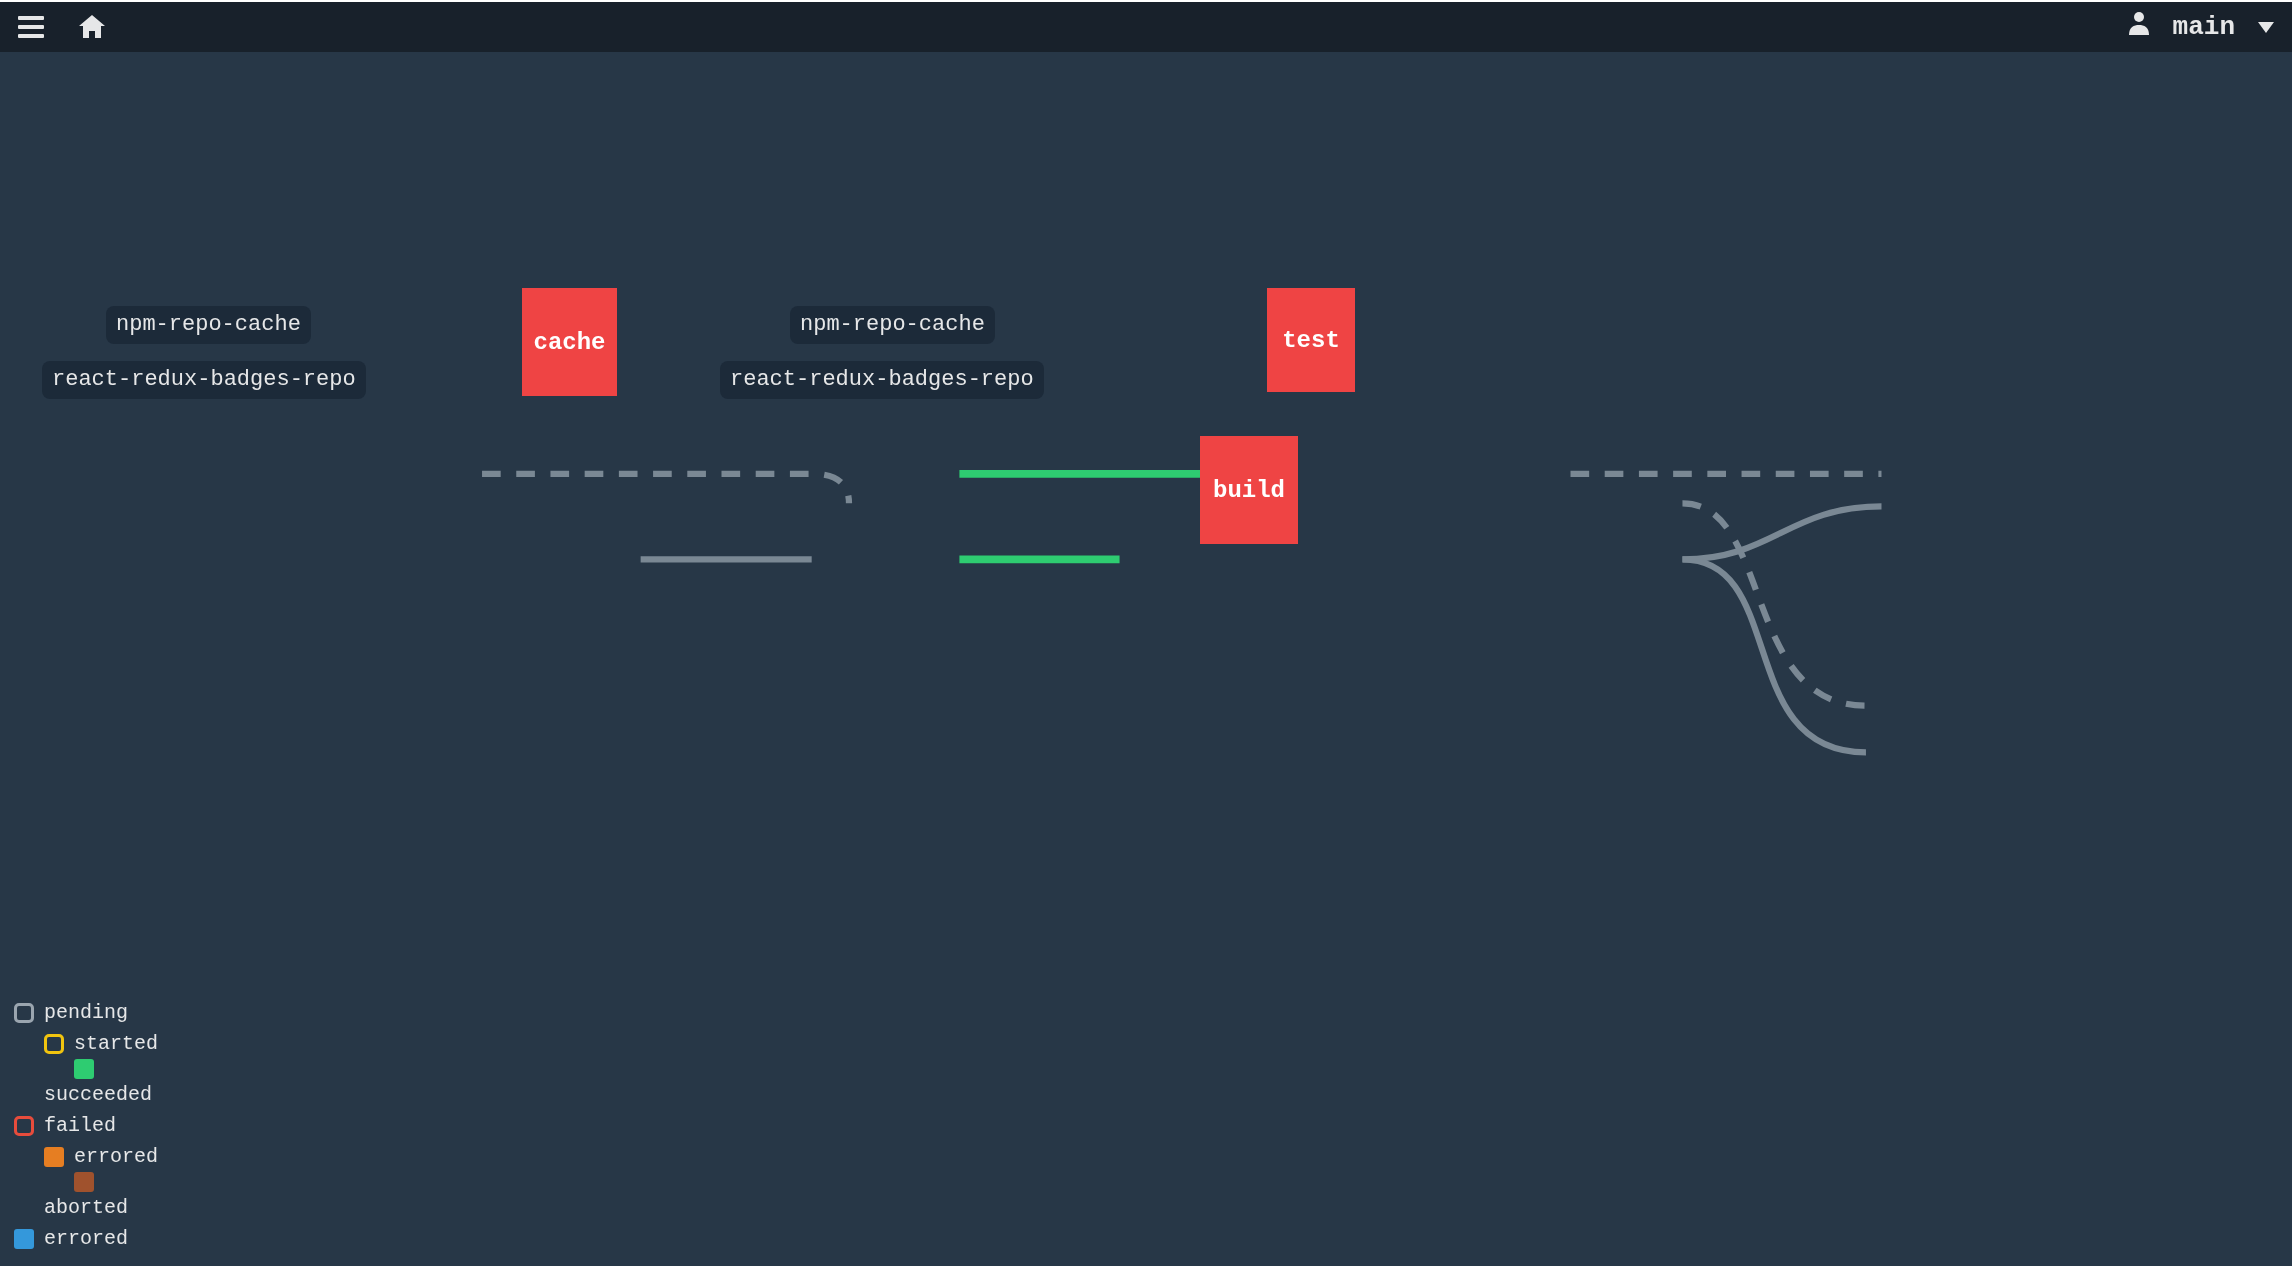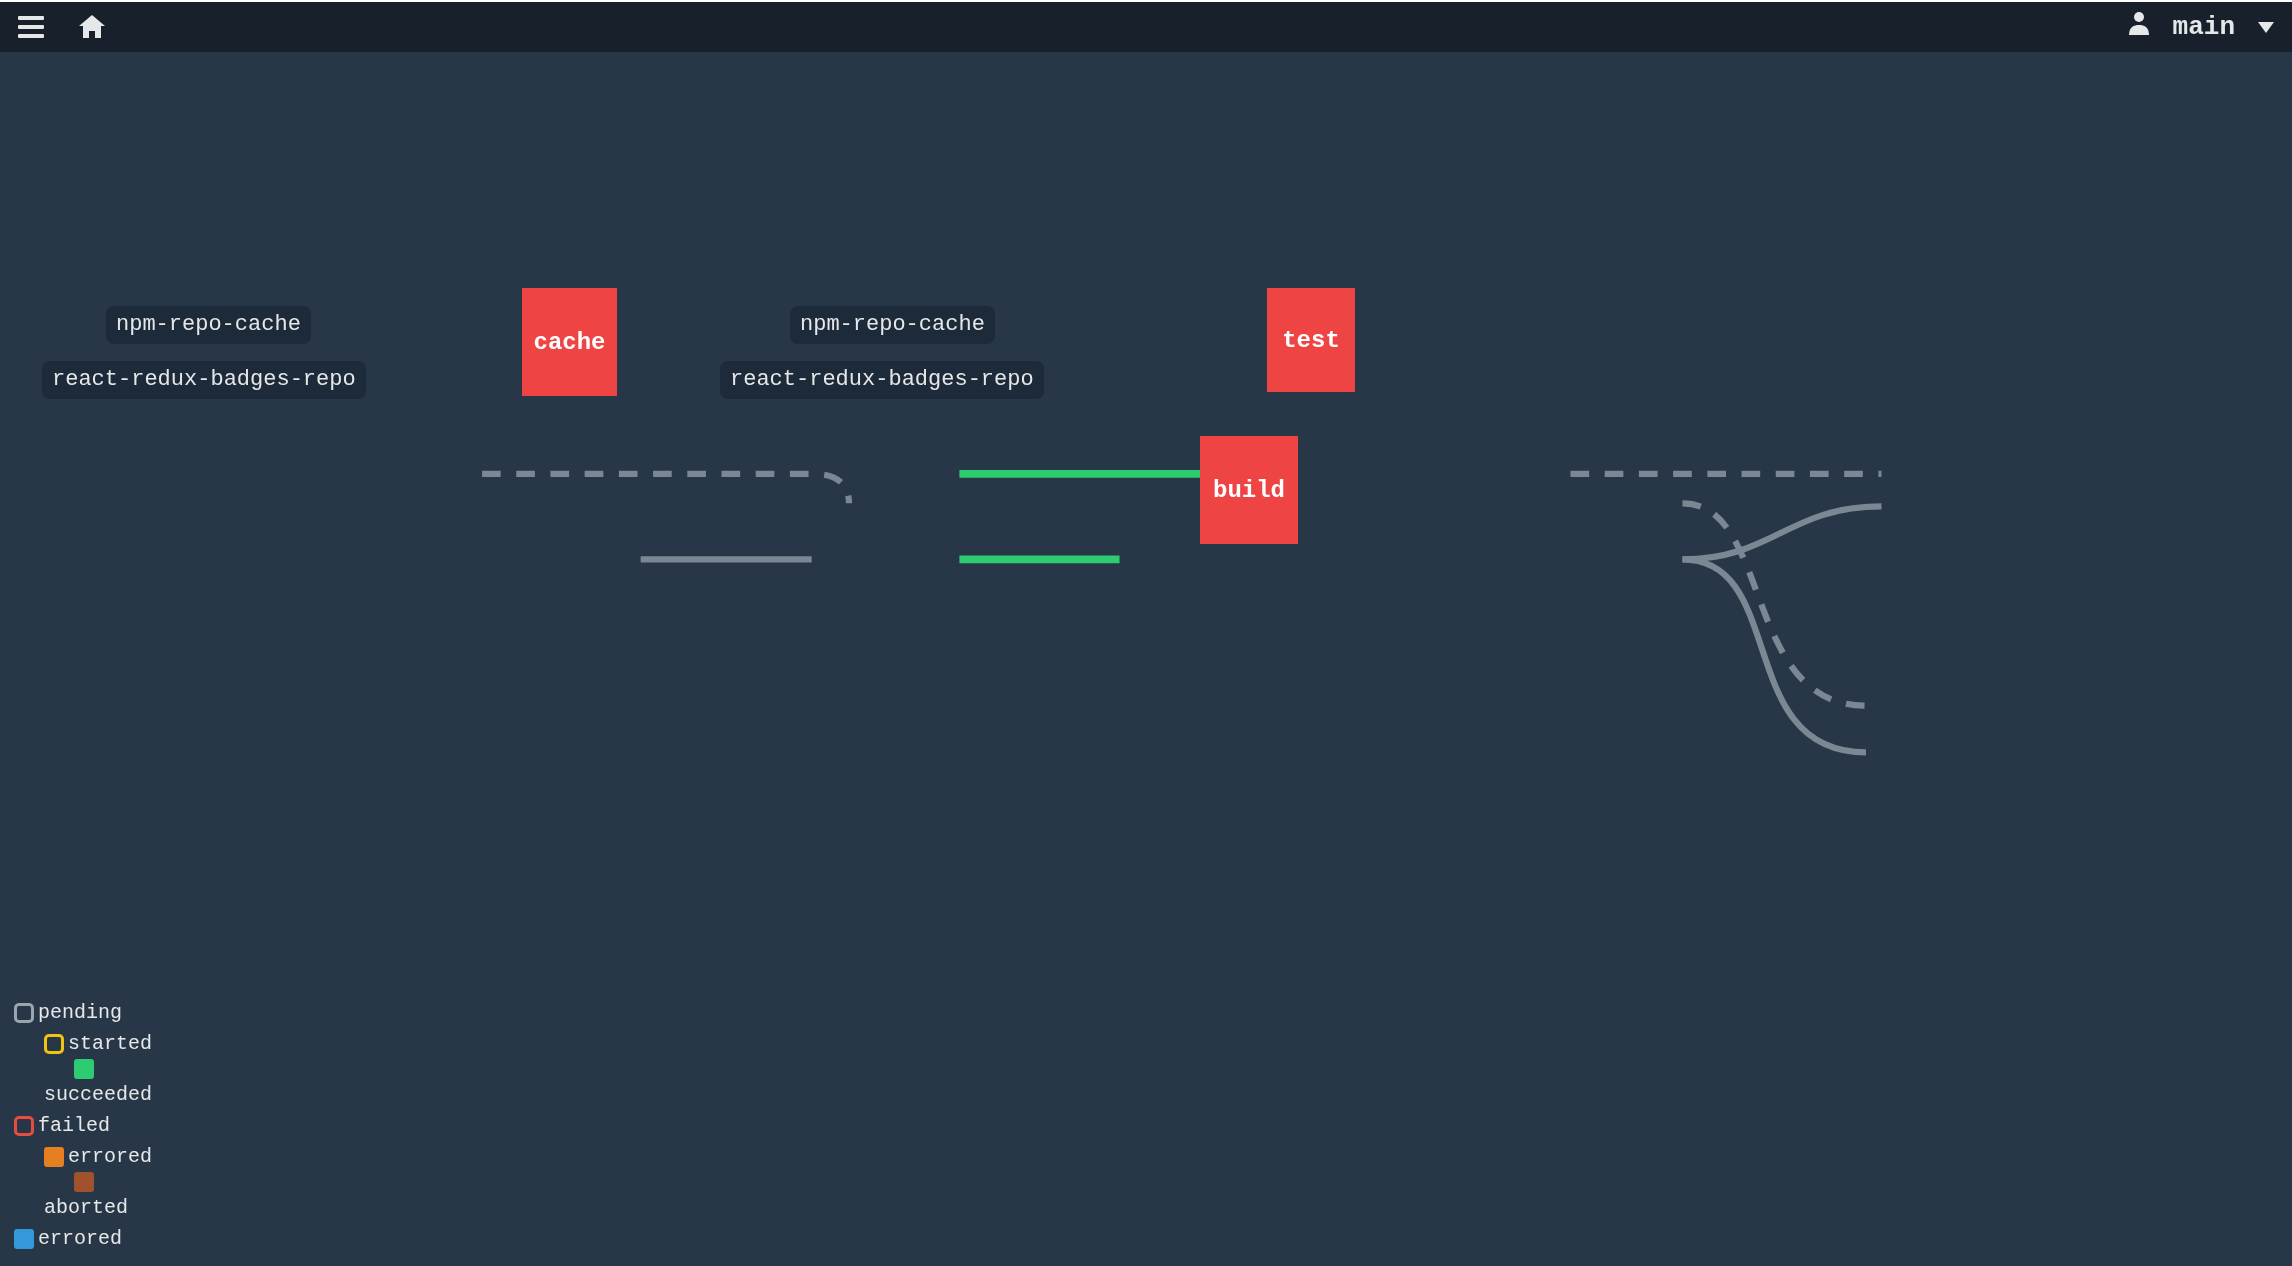--- a/index.html
+++ b/index.html
@@ -60,21 +60,21 @@
   .edge-dash-gray   { stroke: #7a8894; stroke-width: 4; fill: none; stroke-dasharray: 12 10; }
 
   
   .legend {
     position: absolute;
     left: 14px;
     bottom: 12px;
     font-size: 20px;
     line-height: 1.55;
   }
-  .legend-row { display: flex; align-items: center; gap: 4px; }
+  .legend-row { display: flex; align-items: center; gap: 10px; }
   .legend-row.indent1 { padding-left: 30px; }
   .swatch {
     width: 20px; height: 20px; display: inline-block; border-radius: 3px;
   }
   .swatch.outline { border: 3px solid; background: transparent; border-radius: 5px; }
   .swatch.pending  { border-color: #9aa5af; }
   .swatch.started  { border-color: #f1c40f; }
   .swatch.succeeded{ background: #2ecc71; }
   .swatch.failed   { border-color: #e74c3c; }
   .swatch.errored  { background: #e67e22; }

